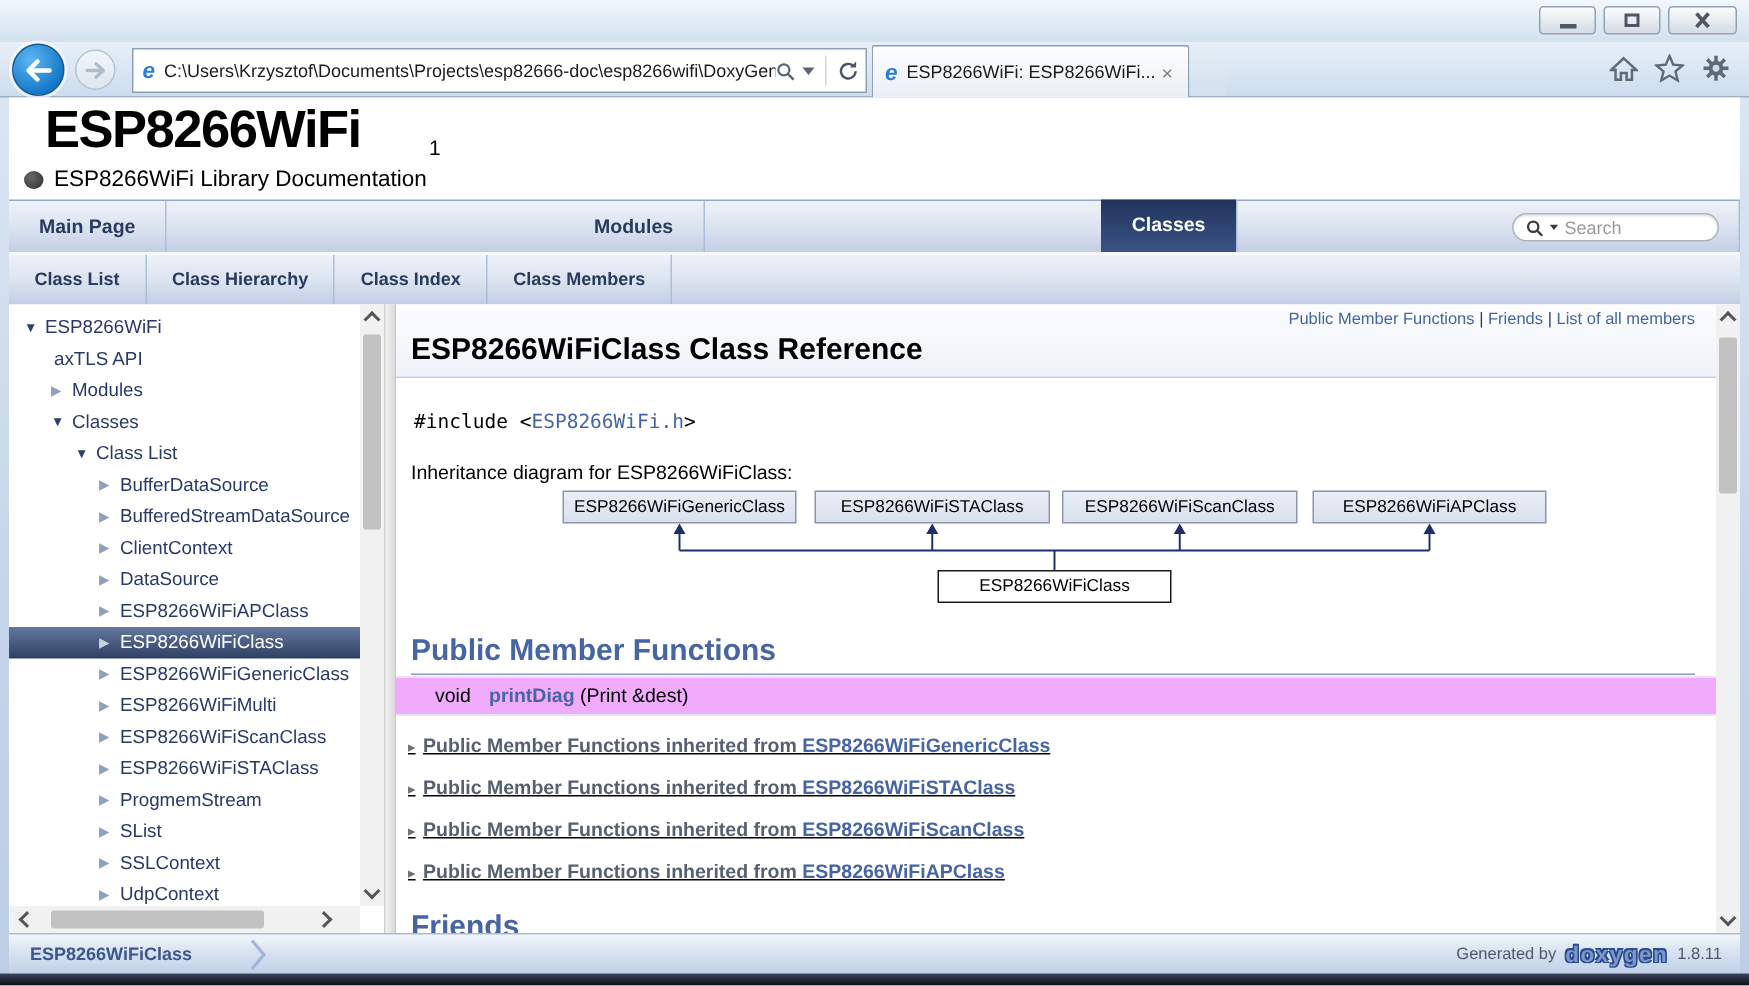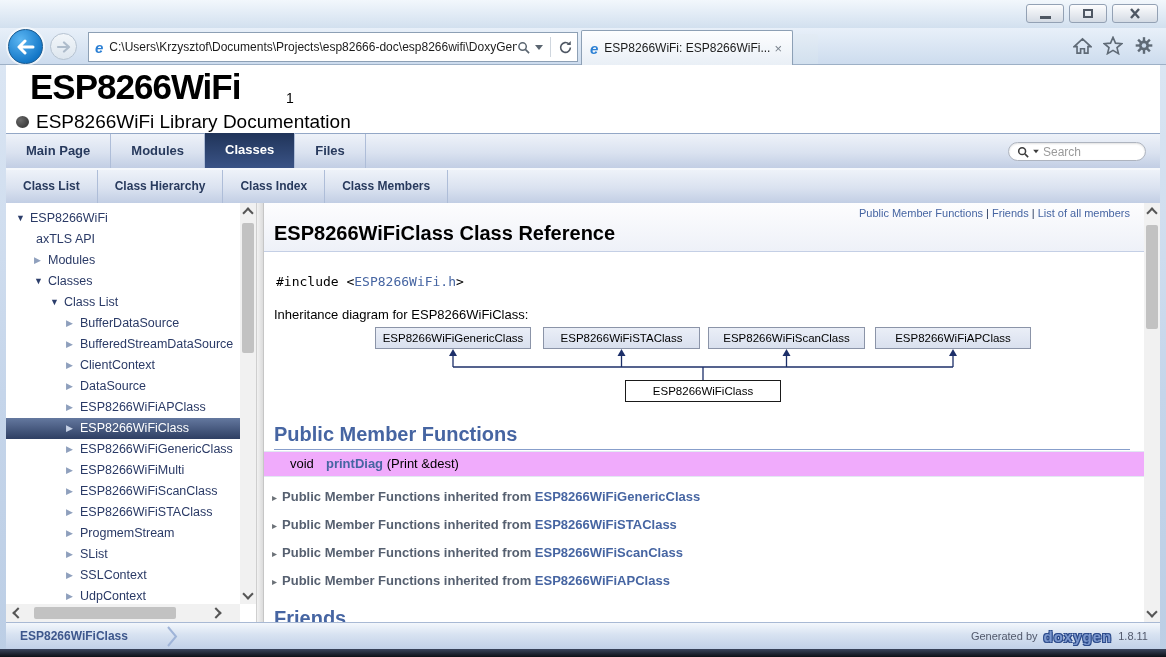--- a/index.html
+++ b/index.html
@@ -42,26 +42,26 @@
   .tab-close { font-size:13px; color:#7a828c; padding:0 2px; }
   .newtab-stub { position:absolute; left:794px; top:6px; width:24px; height:30px;
     background:linear-gradient(180deg,#e3ecf5,#d2e0ee); border-radius:2px 2px 0 0; }
   .nav-icons { position:absolute; right:12px; top:8px; display:flex; gap:11px; align-items:center; }
   
   .page { position:absolute; left:6px; top:65px; width:1154px; height:584px; background:#fff; overflow:hidden; }
   .projectname { position:absolute; left:24px; top:2px; font-size:35px; font-weight:bold; color:#000; letter-spacing:-1px; }
   .projectversion { position:absolute; left:280px; top:25px; font-size:14px; color:#000; }
   .brief { position:absolute; left:10px; top:46px; display:flex; align-items:center; gap:7px; }
   .brief-logo { width:13px; height:12px; border-radius:50%; background:radial-gradient(circle at 35% 35%, #6a6a6a, #2b2b2b); }
-  .brief-text { font-size:19px; color:#000; }
+  .brief-text { font-size:15px; color:#000; }
   
   .tabrow { position:absolute; left:0; width:1154px; height:35px;
     background:linear-gradient(180deg,#eef2f9 0%,#dae2f0 55%,#c2cee4 100%);
     display:flex; }
-  .tabrow1 { top:68px; border-top:1px solid #93a7c6; }
+  .tabrow1 { top:68px; border-top:1px solid #93a7c6;justify-content:space-between; }
   .tabrow2 { top:103px; border-top:2px solid #f5f8fc; }
   .dtab { padding:0 20px; line-height:33px; font-size:13px; font-weight:bold; color:#283A5D;
     border-right:1px solid #aebdd8; }
   .tabrow2 .dtab { font-size:12px; padding:0 17px; }
   .dtab.active { background:linear-gradient(180deg,#203459,#3a5386); color:#fff; line-height:34px; margin-top:-1px; }
   .searchbox { position:absolute; right:14px; top:8px; width:138px; height:19px; background:#fff;
     border:1px solid #aeb4bf; border-radius:10px; display:flex; align-items:center; padding:0 8px; gap:3px;
     box-shadow:inset 0 1px 2px rgba(0,0,0,.12); }
   .search-ph { font-size:12px; color:#9a9a9a; }
   
@@ -102,21 +102,21 @@
     border:1px solid #8b94a8; background:linear-gradient(180deg,#eaeef7,#d9e0ee); }
   .dg-box.child { border:1px solid #1a1a1a; background:#fff; }
   .groupheader { position:absolute; left:10px; width:856px; font-size:20px; font-weight:bold; color:#4665A2;
     padding-bottom:3px; border-bottom:1px solid #879ECB; }
   .gh-members { top:220px; } .gh-friends { top:404px; }
   .memrow { position:absolute; left:0; top:248px; width:880px; height:26px; background:#f0abfc;
     border-top:1px solid #E2E8F2; border-bottom:1px solid #E2E8F2; font-size:13px; line-height:24px; }
   .mem-ret { position:absolute; left:26px; color:#000; }
   .mem-def { position:absolute; left:62px; color:#000; }
   .mem-def a { color:#4665A2; font-weight:bold; text-decoration:none; }
-  .inhrow { position:absolute; left:0; width:880px; height:26px; font-size:13px; line-height:24px; }
+  .inhrow { position:absolute; left:0; width:880px; height:26px; font-size:13px; line-height:24px;text-decoration:underline; }
   .inh-ar { color:#6b7177; font-size:10px; margin:0 5px 0 8px; }
   .inh-txt { color:#566070; font-weight:bold; }
   .inh-txt a { color:#4665A2; text-decoration:none; }
   
   .footer { position:absolute; left:0; top:557px; width:1154px; height:27px;
     background:linear-gradient(180deg,#f3f7fc 0%,#d7e2f1 45%,#c2d1e8 100%); border-top:1px solid #a8b9d4; }
   .crumb { position:absolute; left:14px; top:0; line-height:26px; font-size:12px; font-weight:bold; color:#3D578C; }
   .crumb-chev { position:absolute; left:160px; top:3px; }
   .gen { position:absolute; right:12px; top:0; height:26px; display:flex; align-items:center; gap:6px; }
   .gen-by, .gen-ver { font-size:11px; color:#51586b; }

